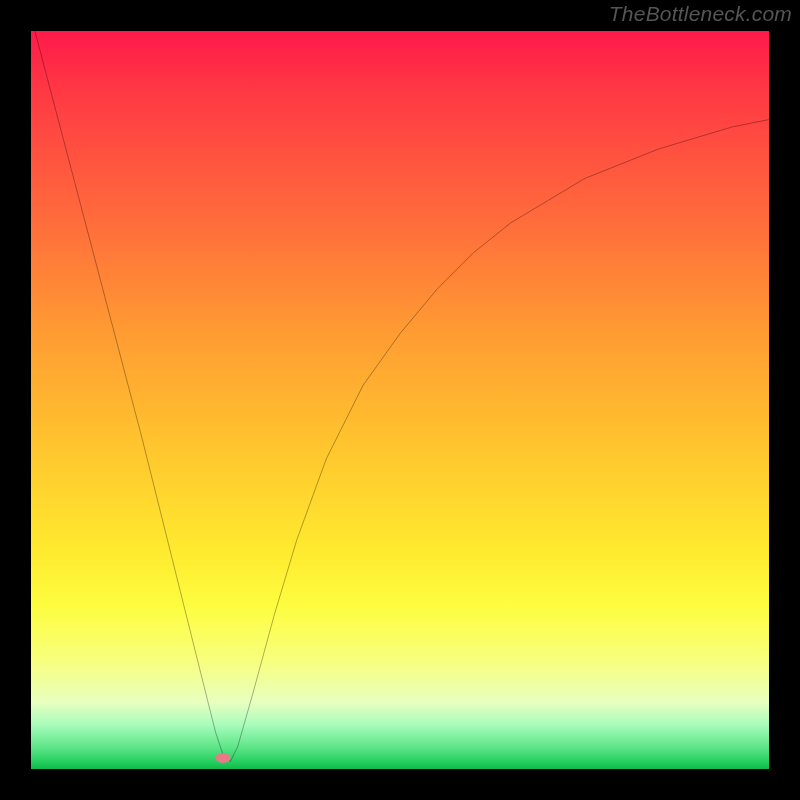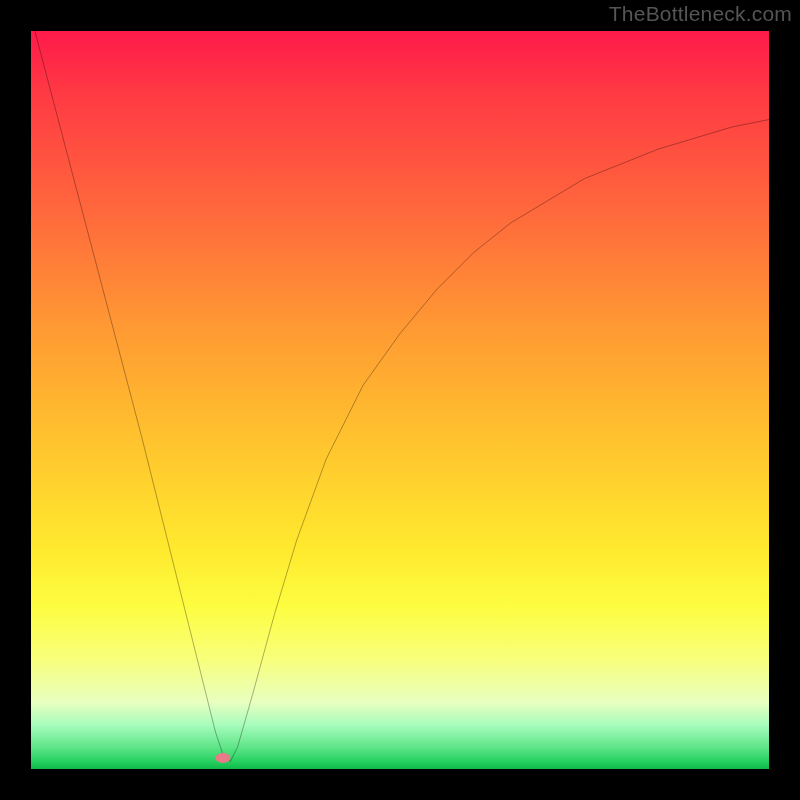--- a/index.html
+++ b/index.html
@@ -9,20 +9,21 @@
     height: 800px;
     overflow: hidden;
     background: #000;
     font-family: Arial, Helvetica, sans-serif;
   }
   .frame {
     position: relative;
     width: 800px;
     height: 648px;
     box-sizing: border-box;
+    font-style: italic;
   }
   .plot-outer {
     position: absolute;
     left: 31px;
     top: 31px;
     width: 738px;
     height: 738px;
   }
   .gradient-bg {
     position: absolute;

